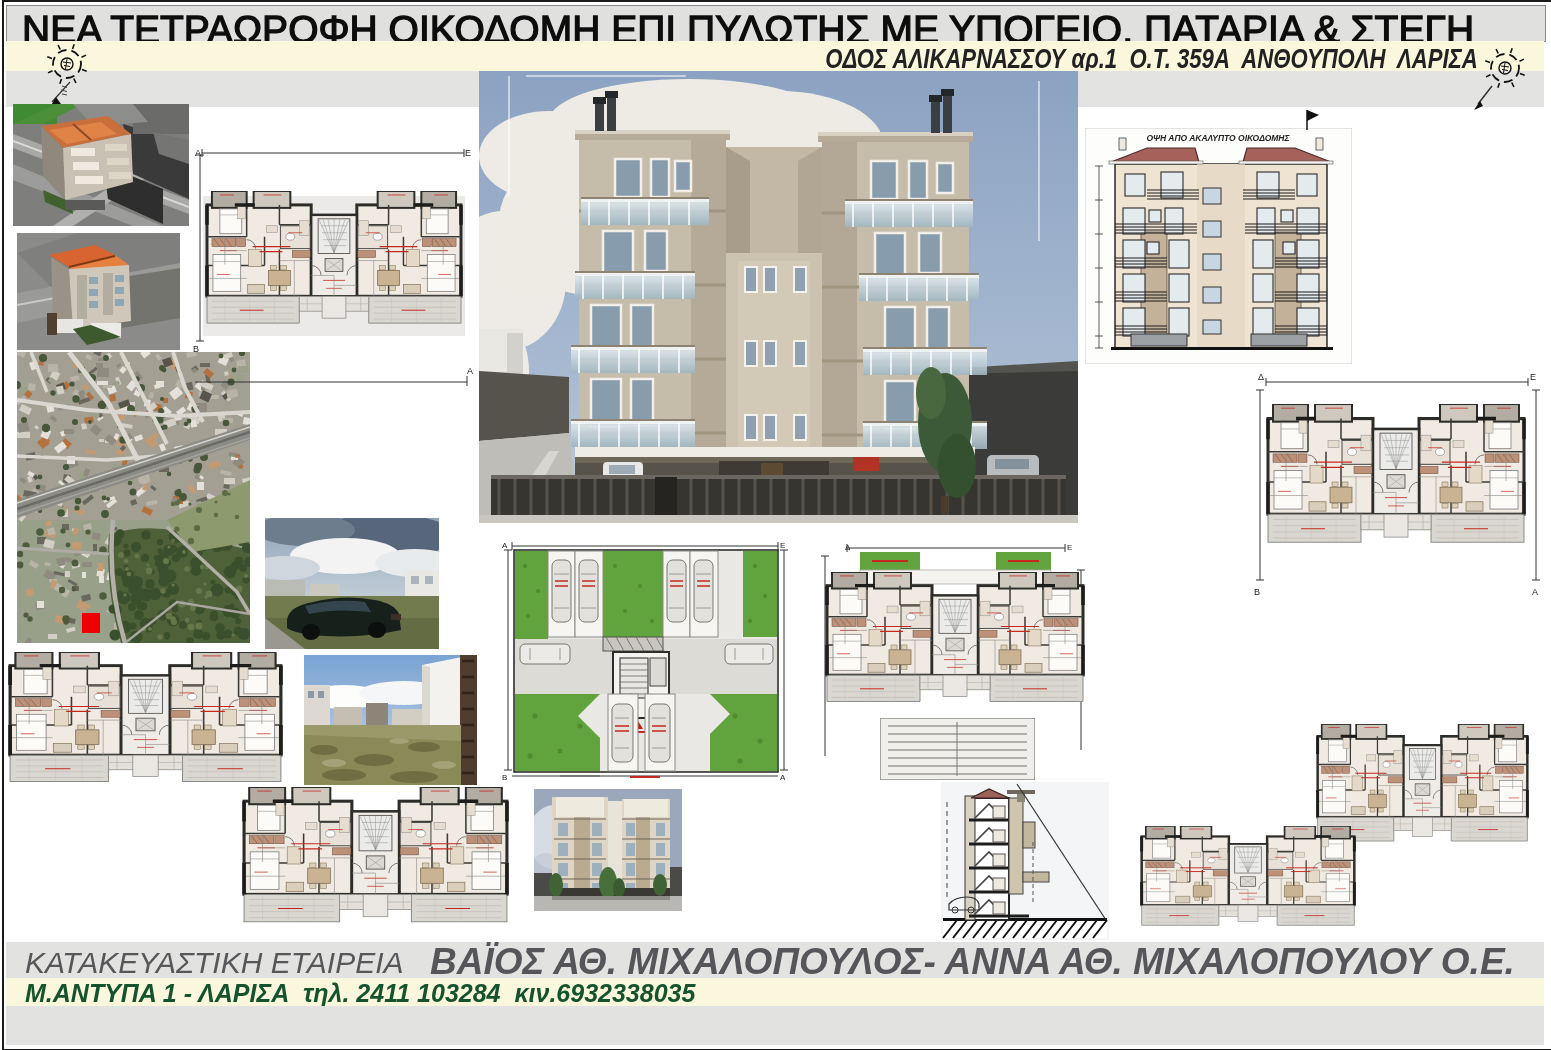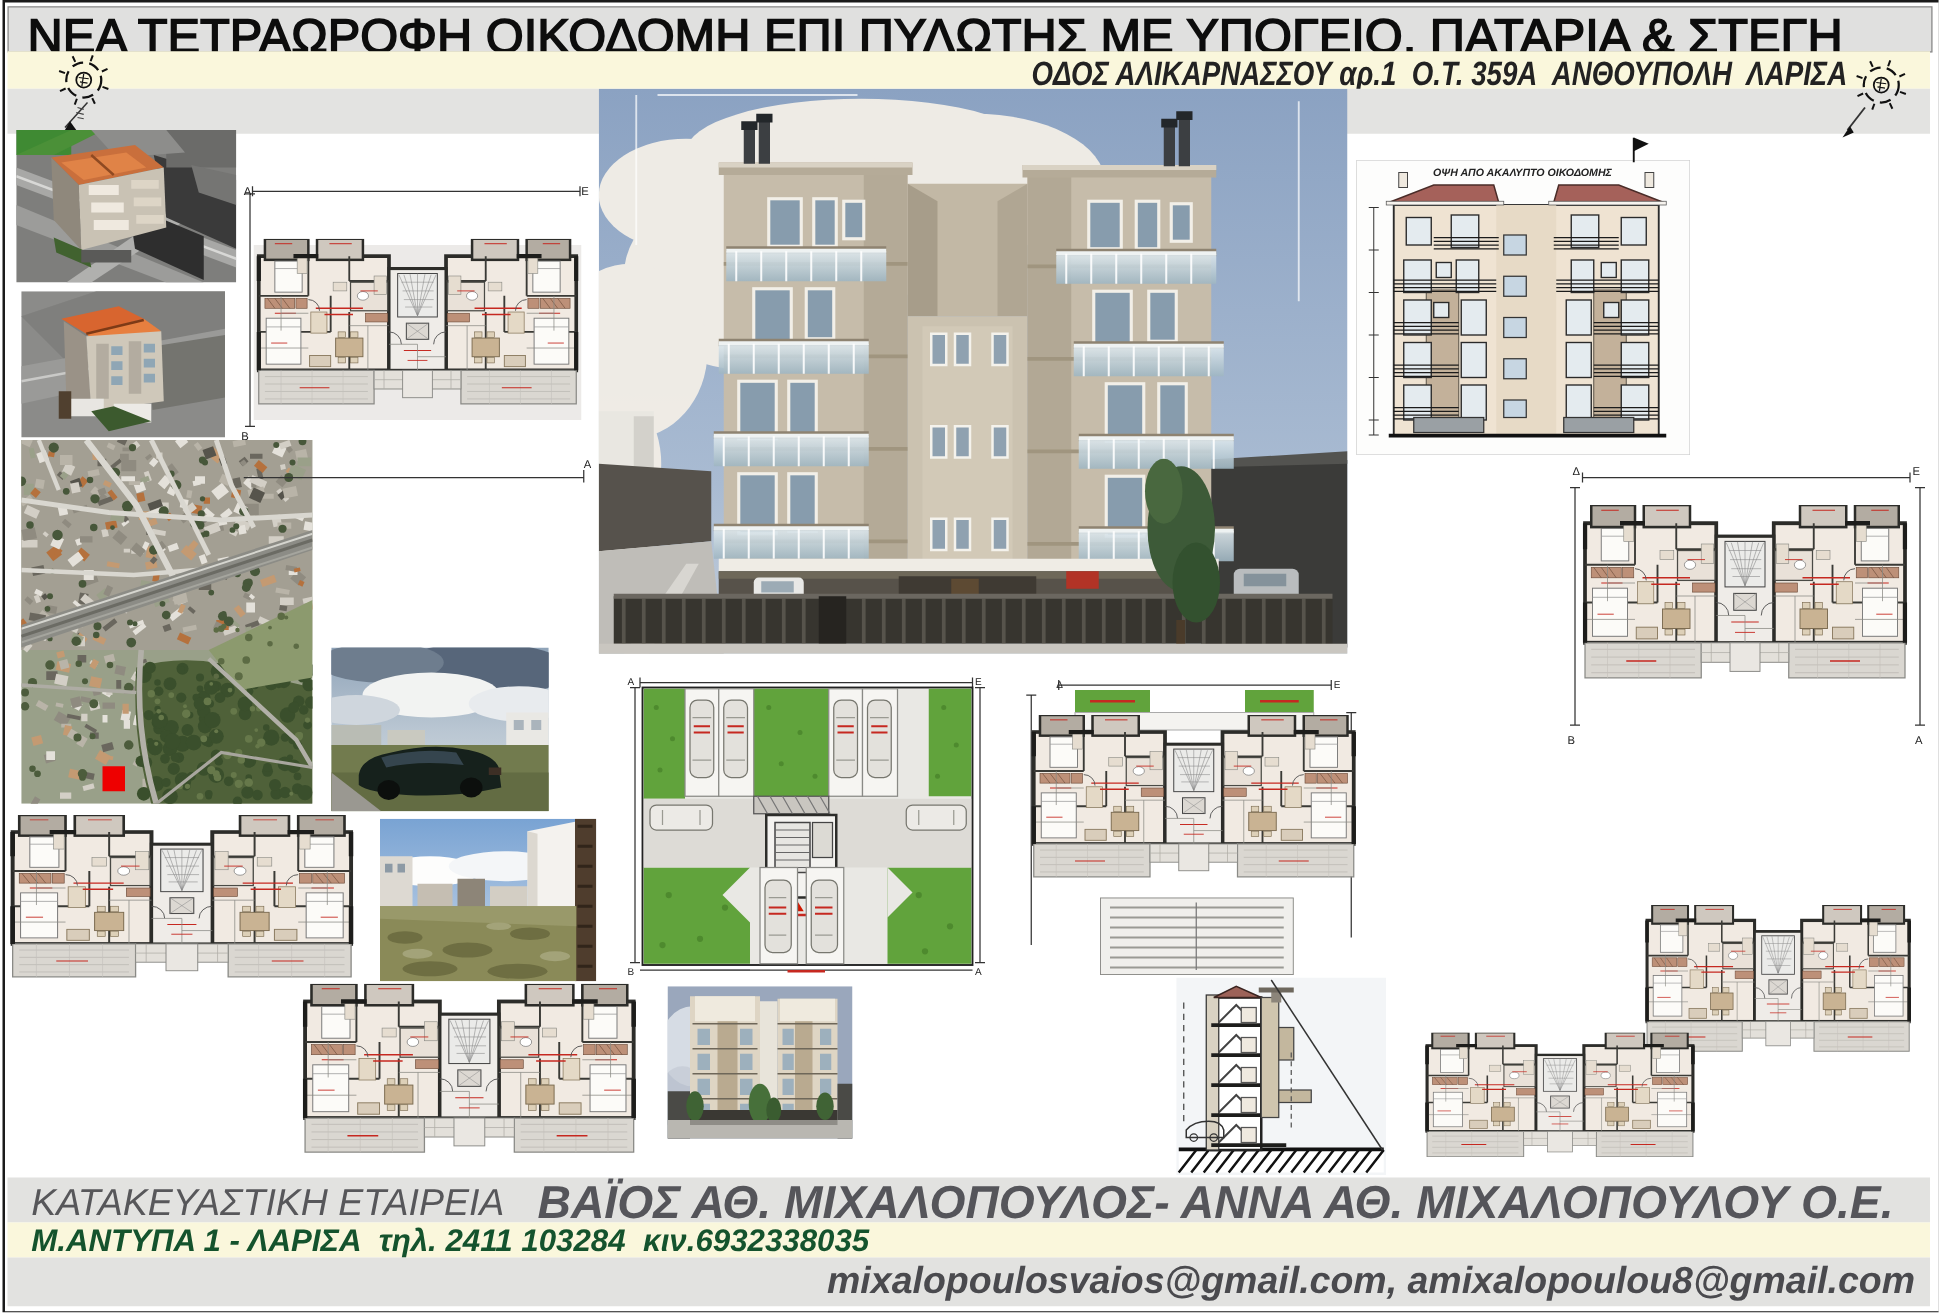--- a/index.html
+++ b/index.html
@@ -1442,14 +1442,13 @@
 <div class="abs" style="left:430px;top:941px;font-size:37px;font-weight:bold;font-style:italic;color:#55555a;white-space:nowrap;">ΒΑΪΟΣ ΑΘ. ΜΙΧΑΛΟΠΟΥΛΟΣ- ΑΝΝΑ ΑΘ. ΜΙΧΑΛΟΠΟΥΛΟΥ Ο.Ε.</div>
 
 <div class="abs" style="left:25px;top:946px;font-size:30px;font-style:italic;color:#57575a;white-space:nowrap;">ΚΑΤΑΚΕΥΑΣΤΙΚΗ ΕΤΑΙΡΕΙΑ</div>
 
 <div class="abs" style="left:6px;top:978px;width:1538px;height:28px;background:#faf7dc;"></div>
 
 <div class="abs" style="left:25px;top:979px;font-size:25px;font-weight:bold;font-style:italic;color:#14532d;white-space:nowrap;">Μ.ΑΝΤΥΠΑ 1 - ΛΑΡΙΣΑ&nbsp; τηλ. 2411 103284&nbsp; κιν.6932338035</div>
 
 <div class="abs" style="left:6px;top:1006px;width:1538px;height:39px;background:#e2e2e0;"></div>
 
-<div class="abs" style="right:19px;top:1008px;font-size:30px;font-weight:bold;font-style:italic;color:#4a4a4e;white-space:nowrap;">mixalopoulosvaios@gmail.com, amixalopoulou8@gmail.com</div>
 
 </div>
 </body></html>

